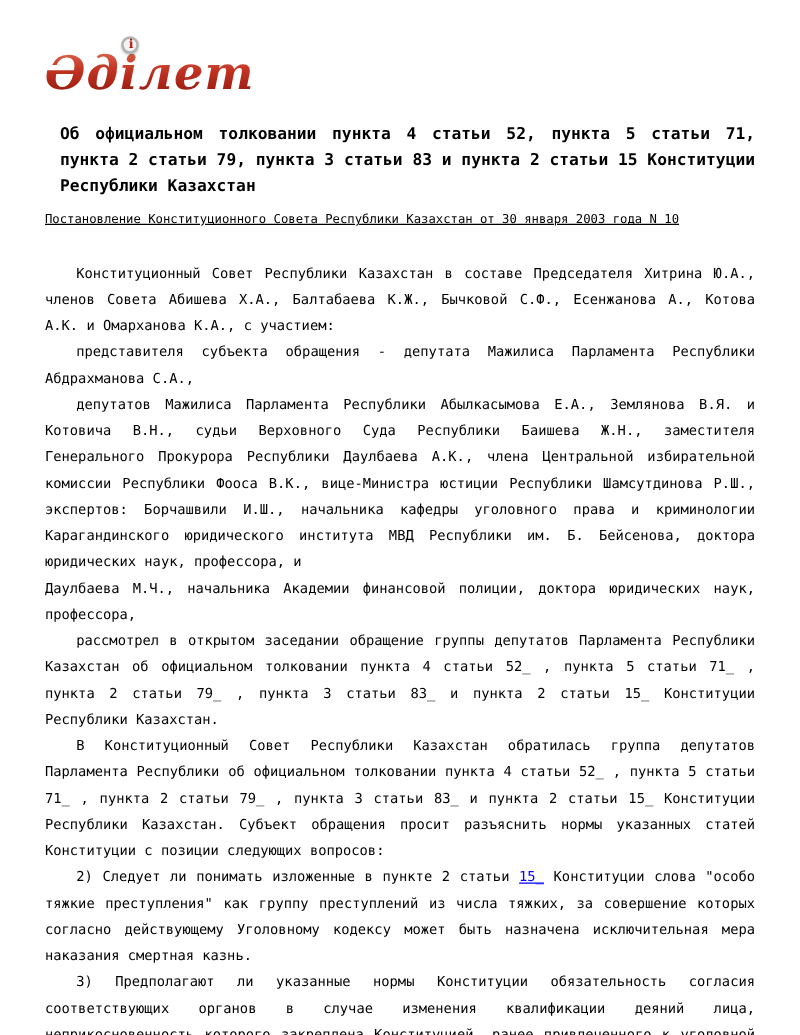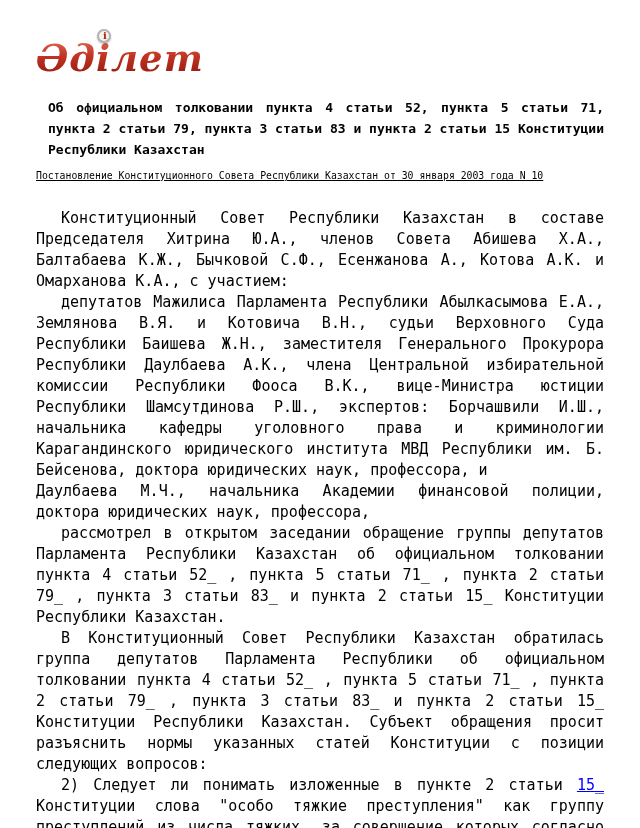--- a/index.html
+++ b/index.html
@@ -60,21 +60,21 @@
   }
   .doc-subtitle{
     margin:5px 0 0 0;
     font-size:9.8px;
     line-height:21px;
     text-decoration:underline;
   }
   .doc-body{margin-top:22px;}
   .doc-body p{
     margin:0;
-    font-size:15px;
+    font-size:11px;
     line-height:21px;
     text-align:justify;
     text-indent:25px;
   }
   .doc-body p.no-indent{text-indent:0;}
   a.article-link{
     color:#0000ff;
     cursor:pointer;
   }
 </style>
@@ -88,20 +88,21 @@
           <span class="lens-mark">і</span>
         </span><span class="logo-txt">і</span></span><span class="logo-txt">лет</span>
   </div>
 
   <h1 class="doc-title">Об официальном толковании пункта 4 статьи 52, пункта 5 статьи 71, пункта 2 статьи 79, пункта 3 статьи 83 и пункта 2 статьи 15 Конституции Республики Казахстан</h1>
 
   <p class="doc-subtitle">Постановление Конституционного Совета Республики Казахстан от 30 января 2003 года N 10</p>
 
   <div class="doc-body">
       <p><span>Конституционный Совет Республики Казахстан в составе Председателя Хитрина Ю.А., членов Совета Абишева Х.А., Балтабаева К.Ж., Бычковой С.Ф., Есенжанова А., Котова А.К. и Омарханова К.А., с участием:</span></p>
+      <p><span>представителя субъекта обращения - депутата Мажилиса Парламента Республики Абдрахманова С.А.,</span></p>
       <p><span>депутатов Мажилиса Парламента Республики Абылкасымова Е.А., Землянова В.Я. и Котовича В.Н., судьи Верховного Суда Республики Баишева Ж.Н., заместителя Генерального Прокурора Республики Даулбаева А.К., члена Центральной избирательной комиссии Республики Фооса В.К., вице-Министра юстиции Республики Шамсутдинова Р.Ш., экспертов: Борчашвили И.Ш., начальника кафедры уголовного права и криминологии Карагандинского юридического института МВД Республики им. Б. Бейсенова, доктора юридических наук, профессора, и</span></p>
       <p class="no-indent"><span>Даулбаева М.Ч., начальника Академии финансовой полиции, доктора  юридических наук, профессора,</span></p>
       <p><span>рассмотрел в открытом заседании обращение группы депутатов Парламента Республики Казахстан об официальном толковании пункта 4 статьи 52_ , пункта 5 статьи 71_ , пункта 2 статьи 79_ , пункта 3 статьи 83_ и пункта 2 статьи 15_ Конституции Республики Казахстан.</span></p>
       <p><span>В Конституционный Совет Республики Казахстан обратилась группа депутатов Парламента Республики об официальном толковании пункта 4 статьи 52_ , пункта 5 статьи 71_ , пункта 2 статьи 79_ , пункта 3 статьи 83_ и пункта 2 статьи 15_ Конституции Республики Казахстан. Субъект обращения просит разъяснить нормы указанных статей Конституции с позиции следующих вопросов:</span></p>
       <p><span>2) Следует ли понимать изложенные в пункте 2 статьи </span><a class="article-link" href="#">15_</a><span> Конституции слова "особо тяжкие преступления" как группу преступлений из числа тяжких, за совершение которых согласно действующему Уголовному кодексу может быть назначена исключительная мера наказания смертная казнь.</span></p>
       <p><span>3) Предполагают ли указанные нормы Конституции обязательность согласия соответствующих органов в случае изменения квалификации деяний лица, неприкосновенность которого закреплена Конституцией, ранее привлеченного к уголовной ответственности и арестованного по обвинению в совершении тяжкого преступления.</span></p>
     </div>
 
 </div>
 

